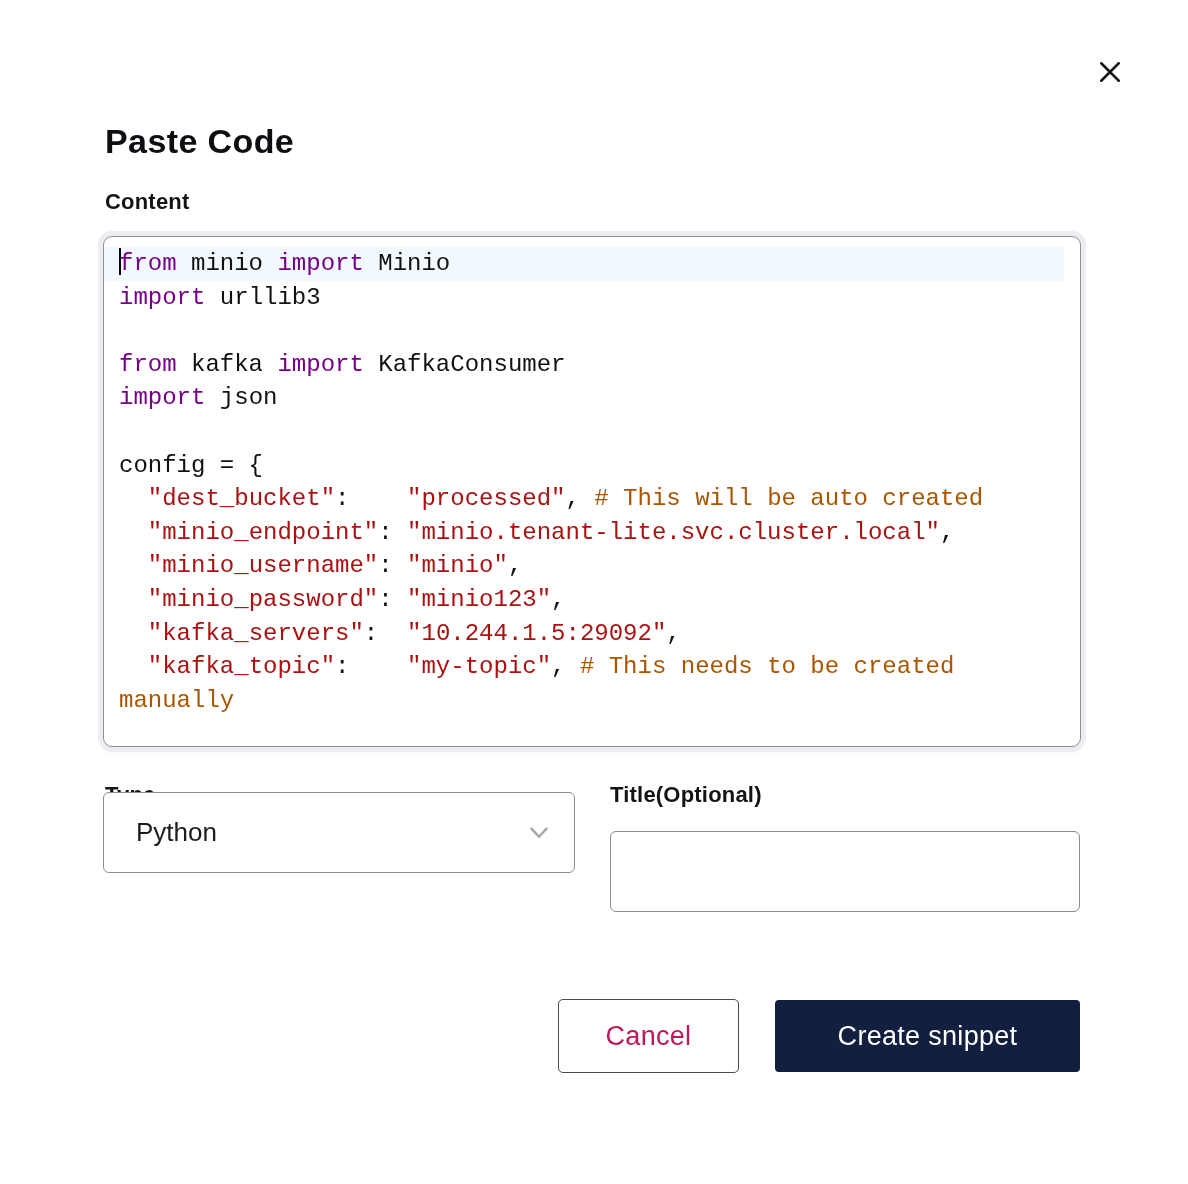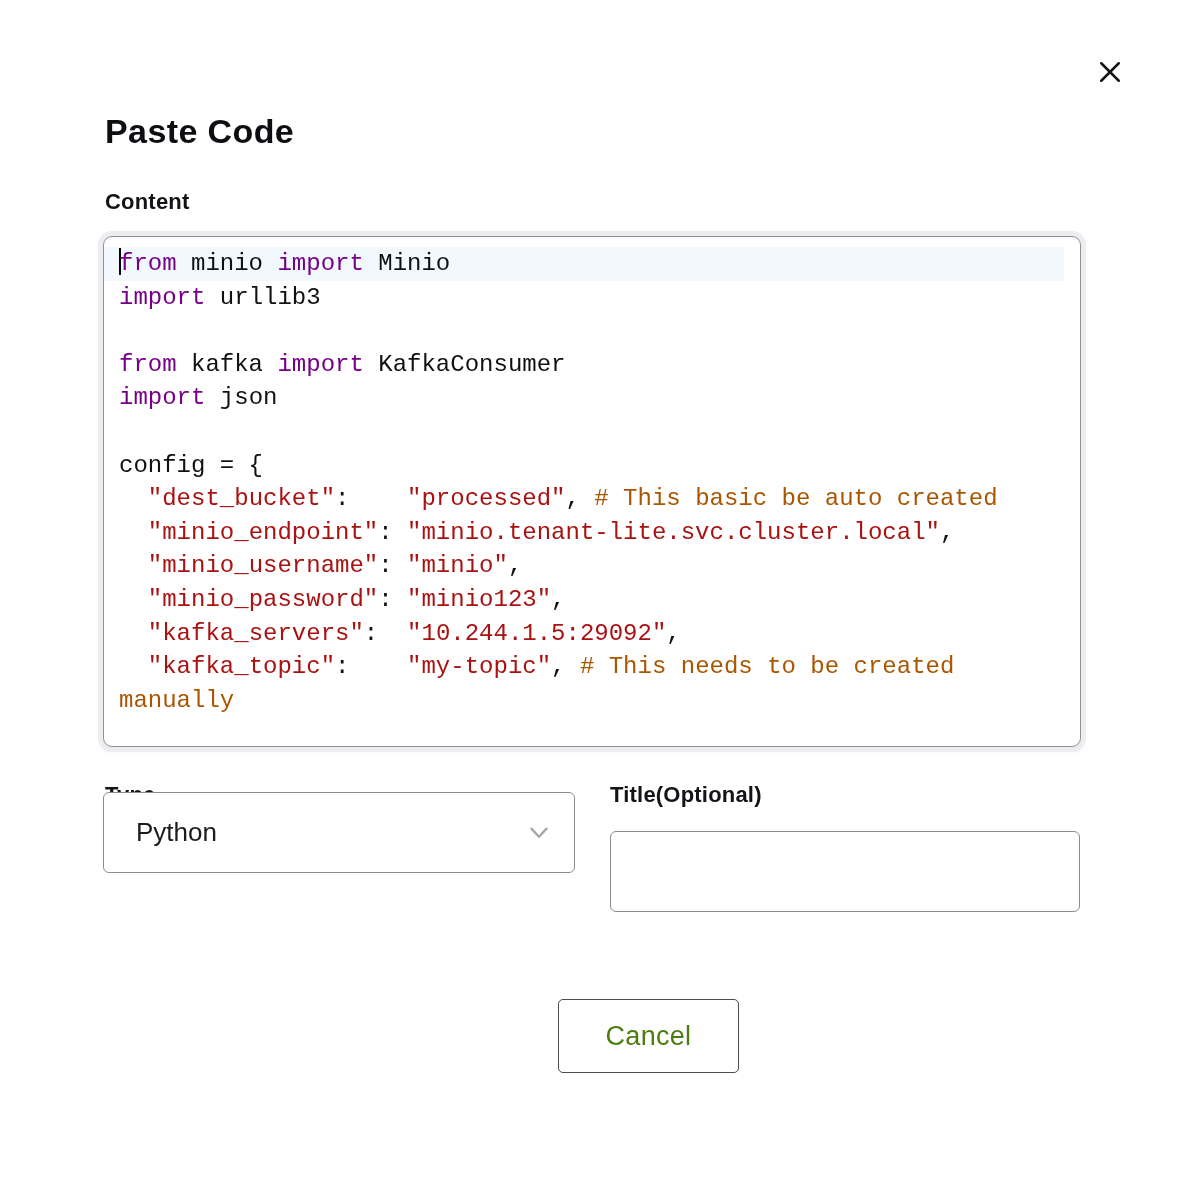--- a/index.html
+++ b/index.html
@@ -10,21 +10,21 @@
 
   
   .close-btn{
     position:absolute;left:1088px;top:50px;width:44px;height:44px;
     display:flex;align-items:center;justify-content:center;
     background:transparent;border:none;cursor:pointer;padding:0;
   }
 
   
   .dialog-title{
-    position:absolute;left:105px;top:112px;font-size:34px;font-weight:700;
+    position:absolute;left:105px;top:122px;font-size:34px;font-weight:700;
     letter-spacing:.4px;color:#0e0e12;
   }
   .field-label{
     position:absolute;font-size:22px;font-weight:600;color:#141418;letter-spacing:.2px;
   }
   .label-content{left:105px;top:189px;}
   .label-type{left:105px;top:782px;}
   .label-title{left:610px;top:782px;}
 
   
@@ -64,21 +64,21 @@
   }
 
   
   .btn{
     position:absolute;box-sizing:border-box;border-radius:5px;cursor:pointer;
     font-family:"Liberation Sans",sans-serif;font-size:27px;letter-spacing:.3px;
     display:flex;align-items:center;justify-content:center;
   }
   .btn-cancel{
     left:558px;top:999px;width:181px;height:74px;
-    background:#ffffff;border:1.5px solid #4c4c50;color:#4d7c0f;font-weight:400;
+    background:#ffffff;border:1.5px solid #4c4c50;color:#be185d;font-weight:400;
   }
   .btn-primary{
     left:775px;top:1000px;width:305px;height:72px;border:none;border-radius:4px;
     background:var(--accent,#121f3e);color:#ffffff;font-weight:500;
   }
 </style>
 </head>
 <body>
 
 <div class="screen">
@@ -97,21 +97,21 @@
 
   <div class="code-wrap">
     <div class="code-inner">
         <div class="cm-line active"><span class="cursor"></span><span class="tok-kw">from</span><span> minio </span><span class="tok-kw">import</span><span> Minio</span></div>
         <div class="cm-line"><span class="tok-kw">import</span><span> urllib3</span></div>
         <div class="cm-line"></div>
         <div class="cm-line"><span class="tok-kw">from</span><span> kafka </span><span class="tok-kw">import</span><span> KafkaConsumer</span></div>
         <div class="cm-line"><span class="tok-kw">import</span><span> json</span></div>
         <div class="cm-line"></div>
         <div class="cm-line"><span>config = {</span></div>
-        <div class="cm-line"><span>  </span><span class="tok-str">"dest_bucket"</span><span>:    </span><span class="tok-str">"processed"</span><span>, </span><span class="tok-com"># This basic be auto created</span></div>
+        <div class="cm-line"><span>  </span><span class="tok-str">"dest_bucket"</span><span>:    </span><span class="tok-str">"processed"</span><span>, </span><span class="tok-com"># This will be auto created</span></div>
         <div class="cm-line"><span>  </span><span class="tok-str">"minio_endpoint"</span><span>: </span><span class="tok-str">"minio.tenant-lite.svc.cluster.local"</span><span>,</span></div>
         <div class="cm-line"><span>  </span><span class="tok-str">"minio_username"</span><span>: </span><span class="tok-str">"minio"</span><span>,</span></div>
         <div class="cm-line"><span>  </span><span class="tok-str">"minio_password"</span><span>: </span><span class="tok-str">"minio123"</span><span>,</span></div>
         <div class="cm-line"><span>  </span><span class="tok-str">"kafka_servers"</span><span>:  </span><span class="tok-str">"10.244.1.5:29092"</span><span>,</span></div>
         <div class="cm-line"><span>  </span><span class="tok-str">"kafka_topic"</span><span>:    </span><span class="tok-str">"my-topic"</span><span>, </span><span class="tok-com"># This needs to be created manually</span></div>
       </div>
   </div>
 
   <div class="field-label label-type">Type</div>
   <div class="field-label label-title">Title(Optional)</div>
@@ -121,14 +121,15 @@
     <span class="select-chevron">
       <svg width="26" height="26" viewBox="0 0 24 24">
         <polyline points="5 8 12 15.5 19 8" fill="none" stroke="#a7a7ab" stroke-width="2.2" stroke-linecap="round" stroke-linejoin="round"></polyline>
       </svg>
     </span>
   </div>
 
   <input class="text-input" type="text" value="" placeholder="" style="">
 
   <button class="btn btn-cancel">Cancel</button>
+  <button class="btn btn-primary">Create snippet</button>
 
 </div>
 
 </body></html>

